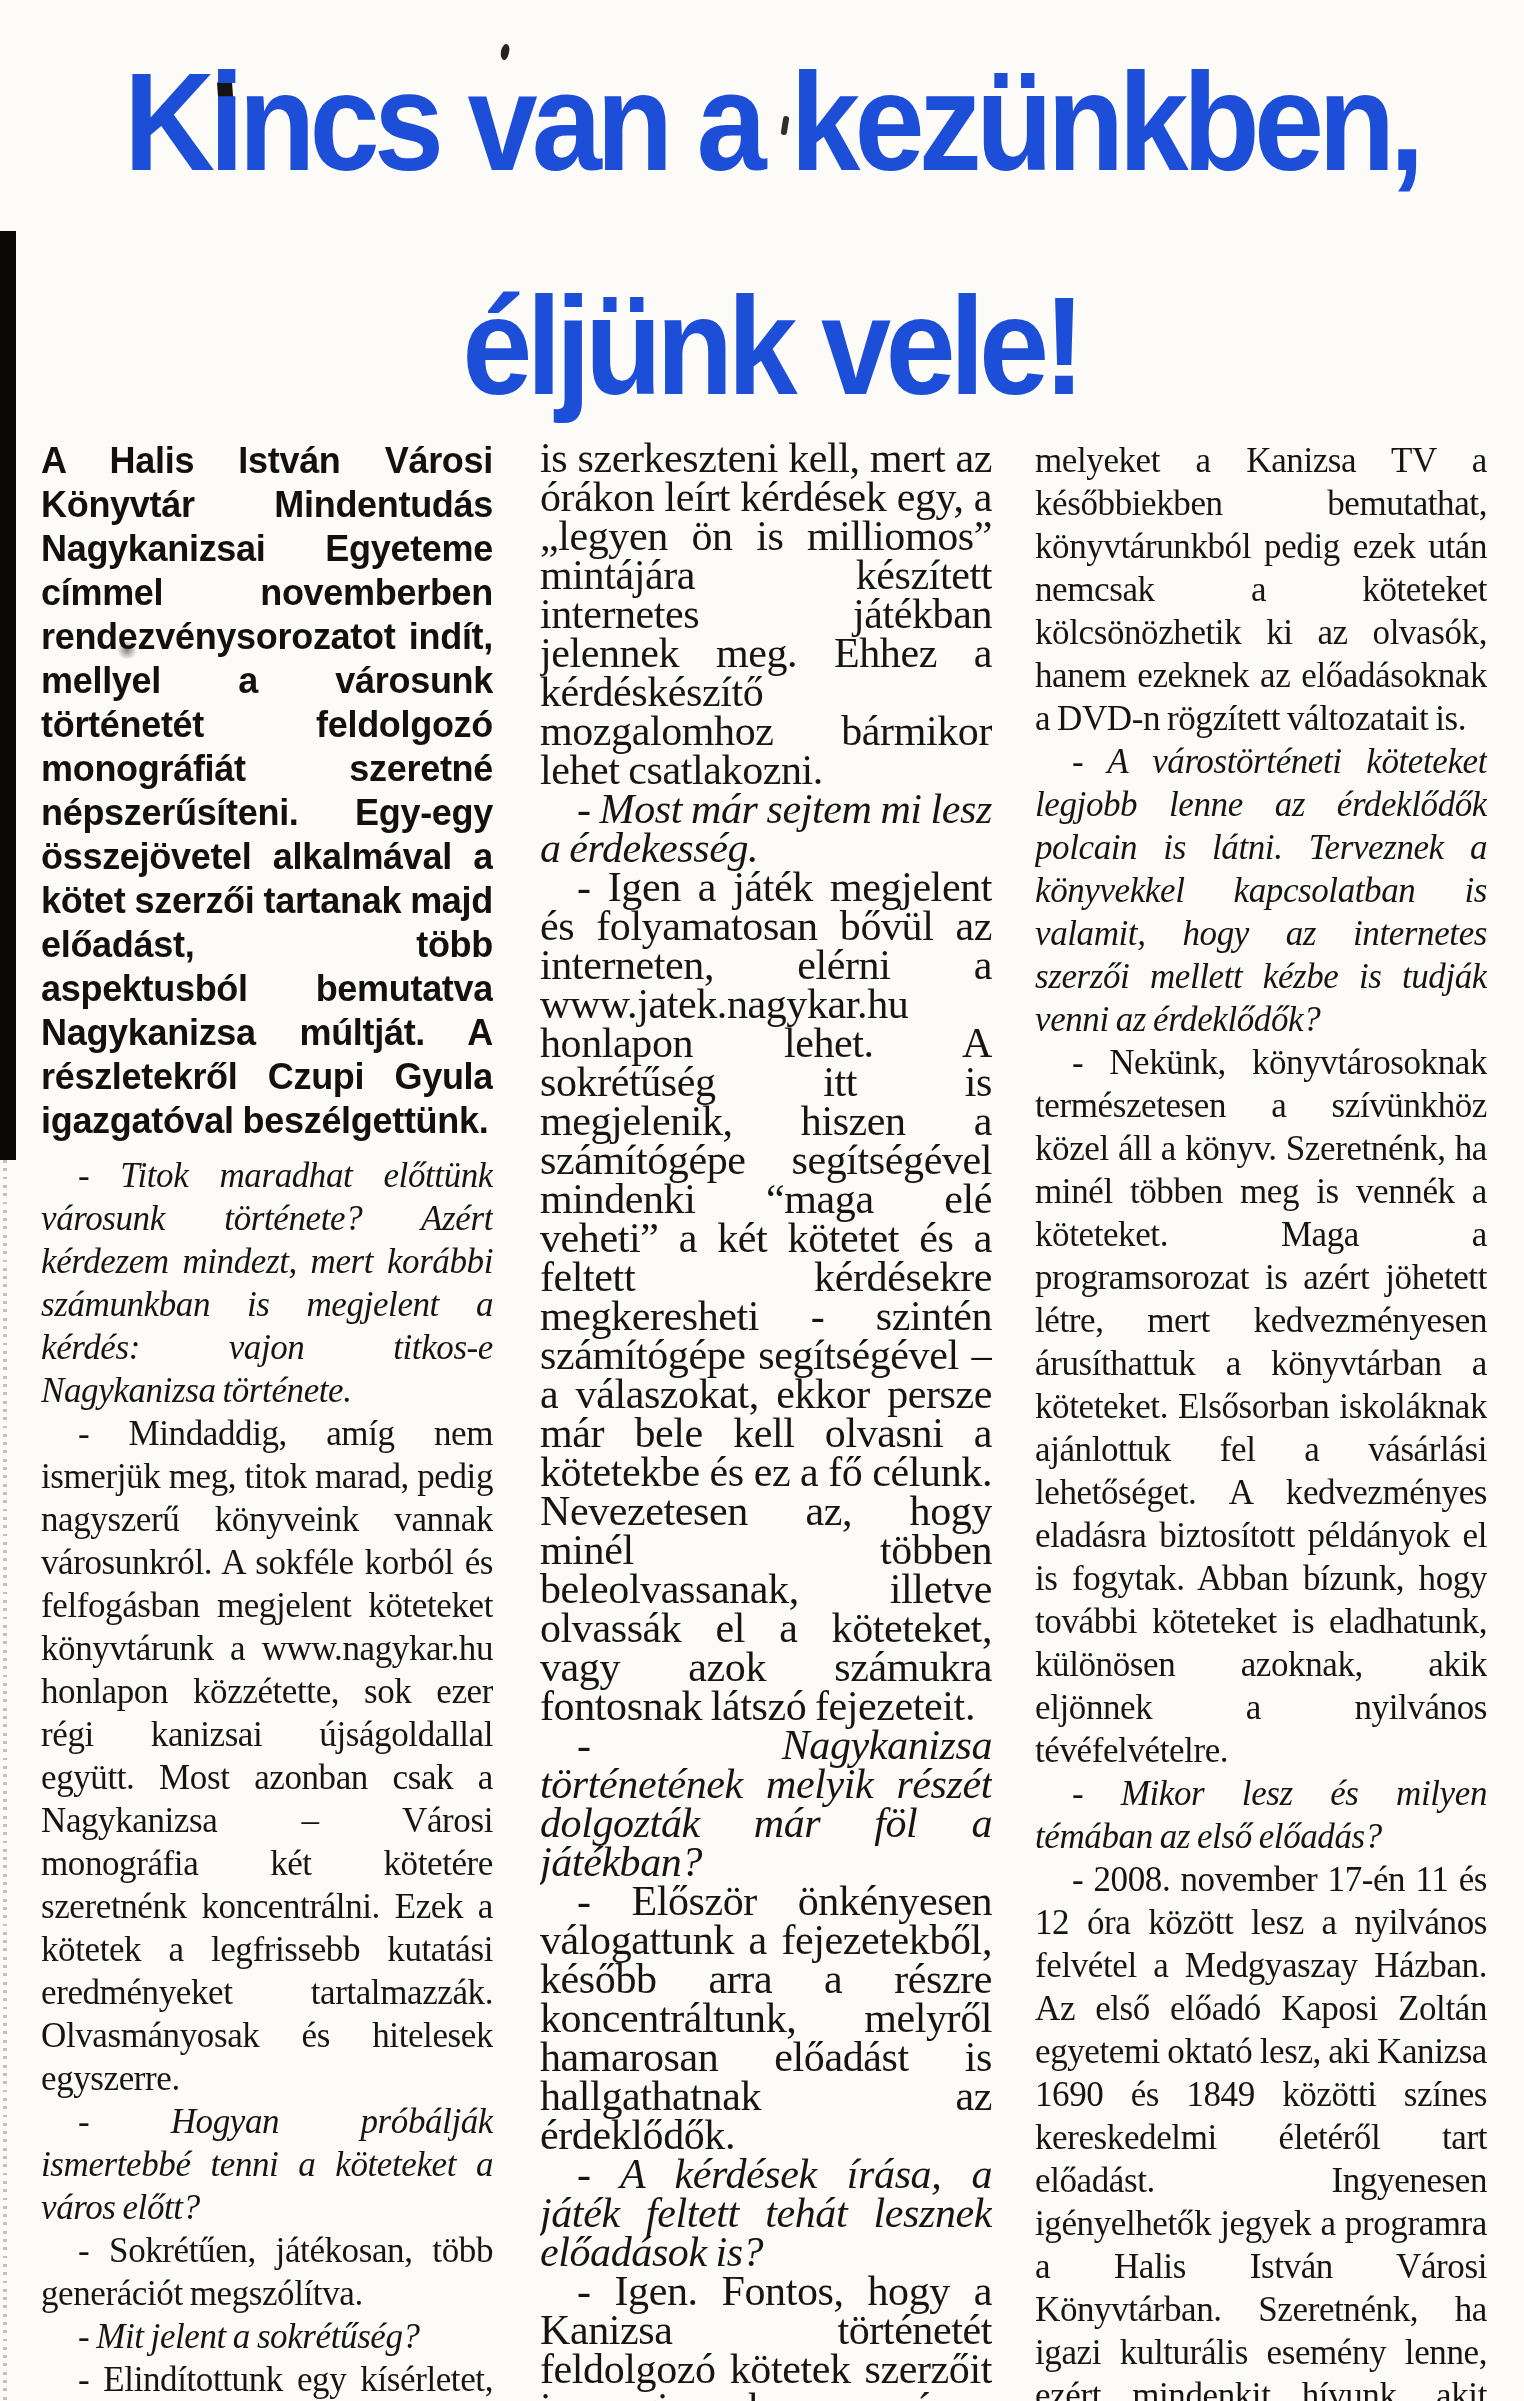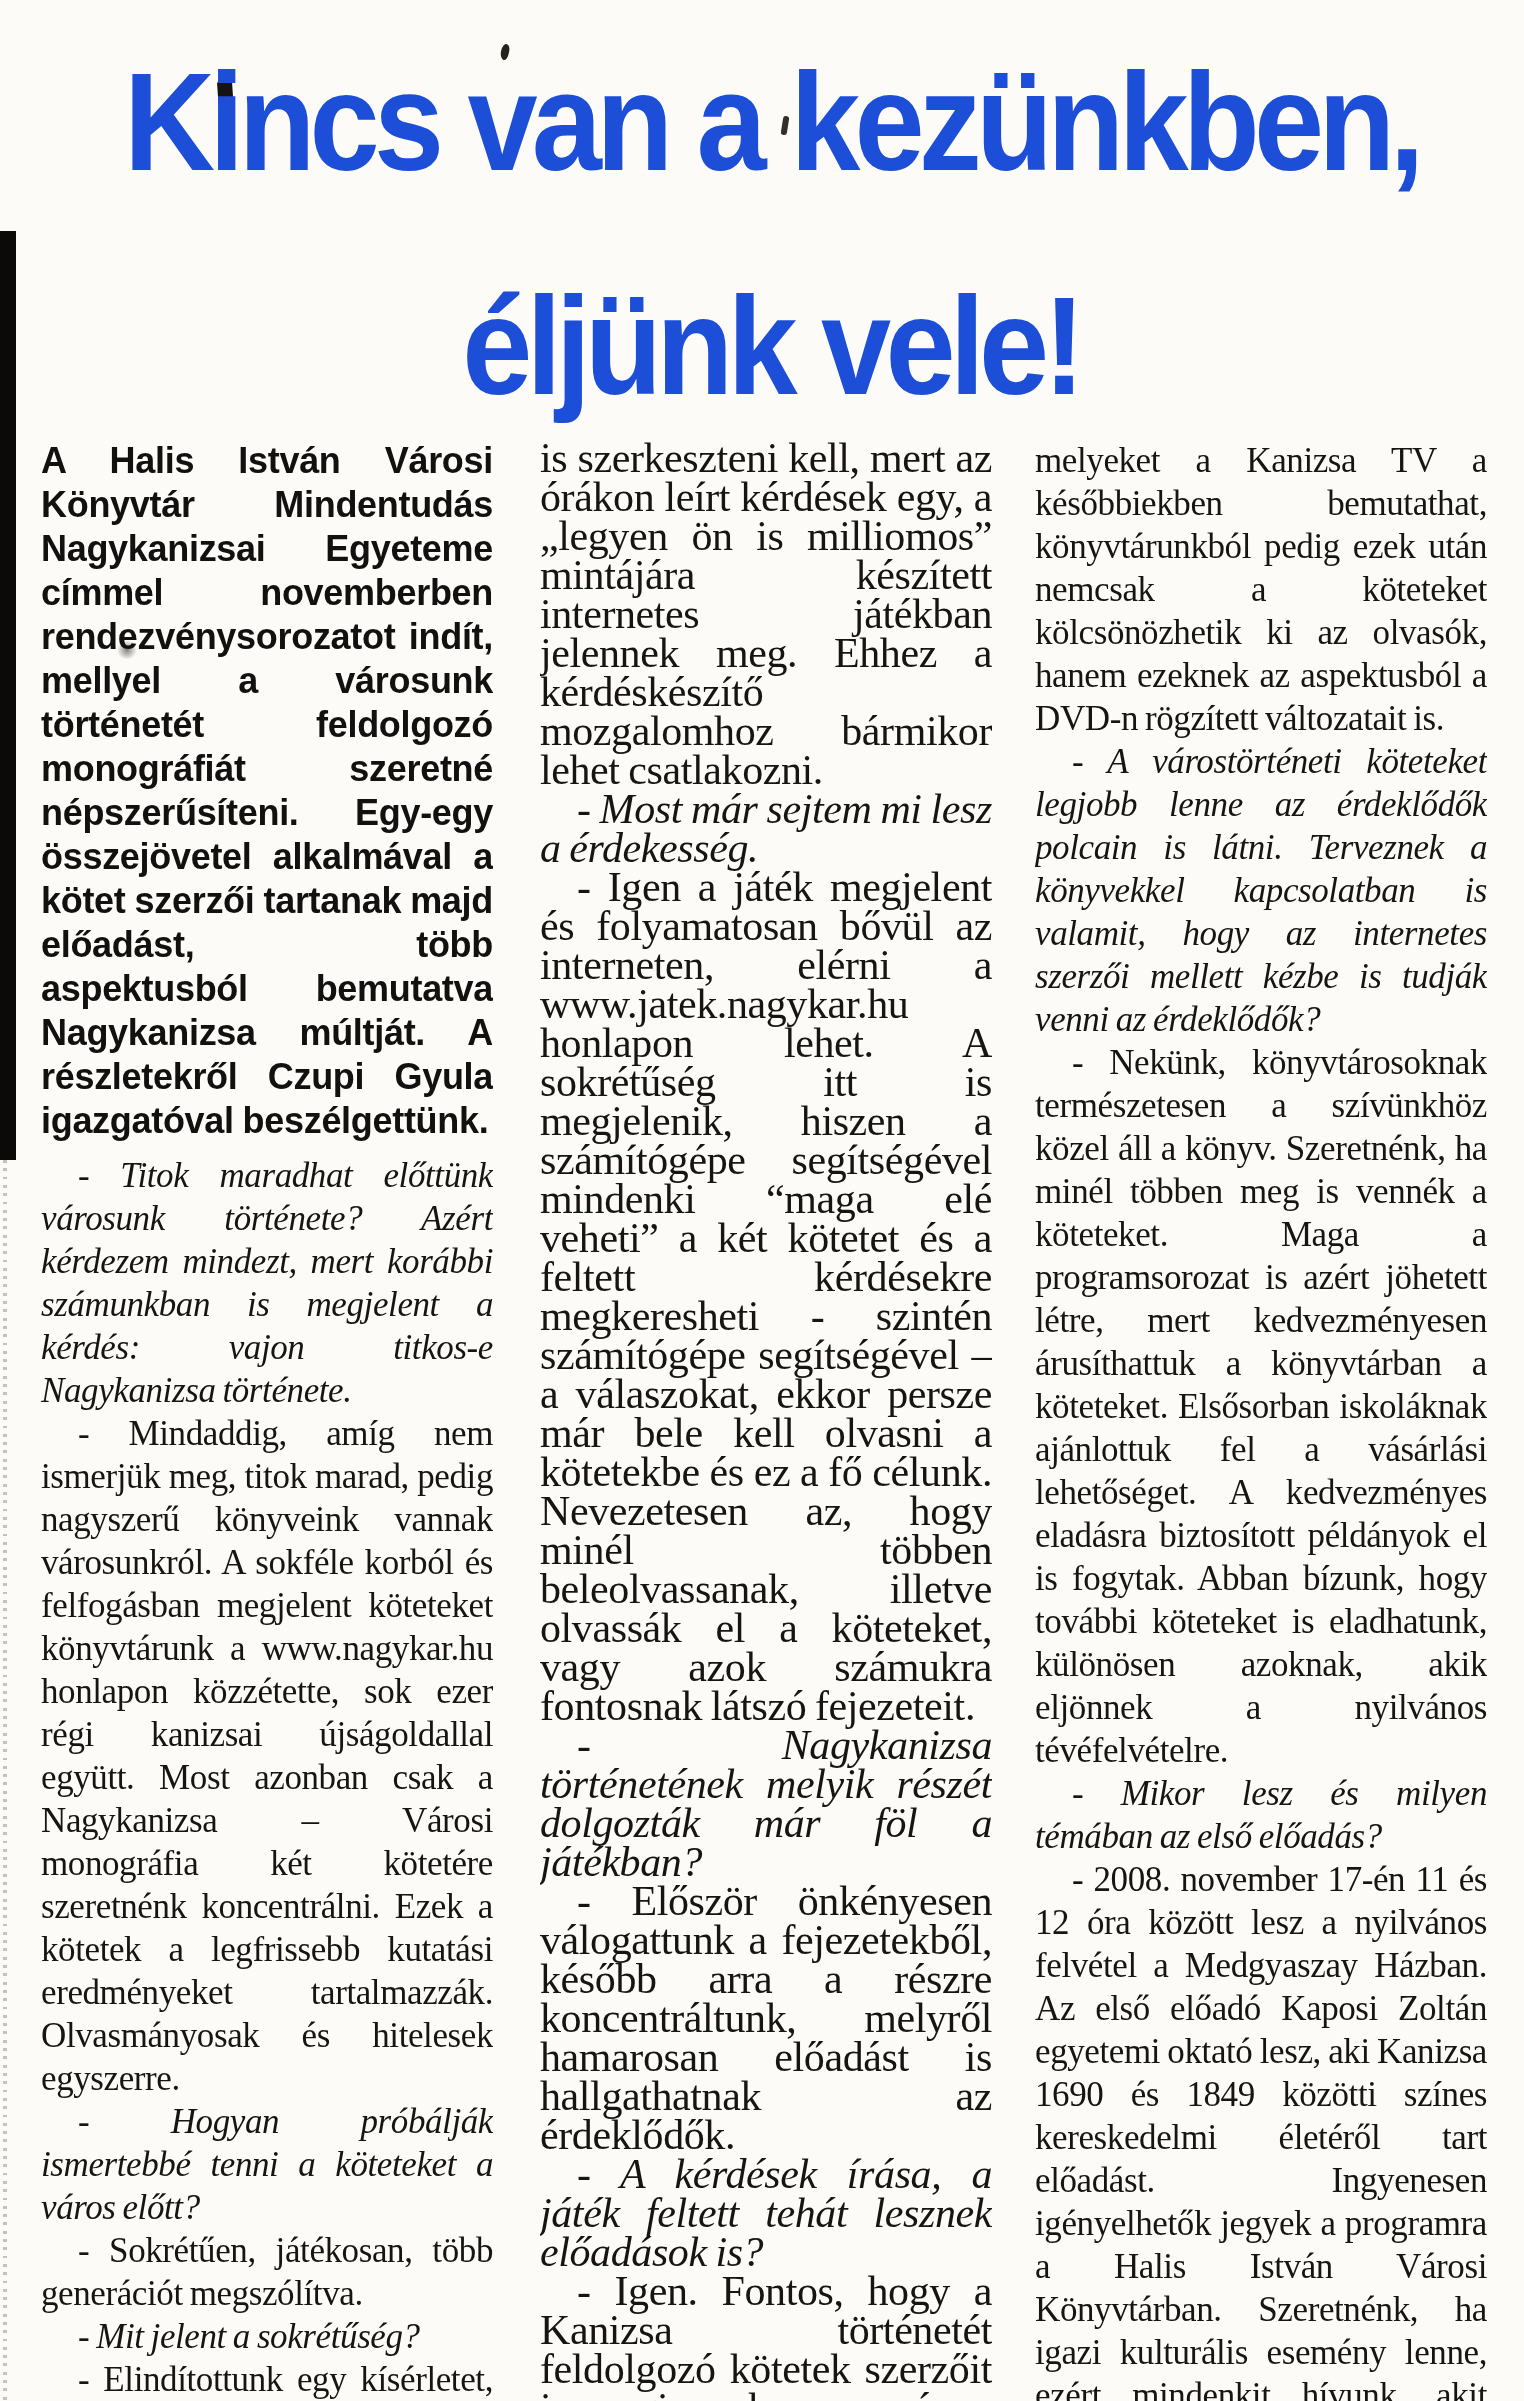--- a/index.html
+++ b/index.html
@@ -109,21 +109,21 @@
       <p class="answer cont">is szerkeszteni kell, mert az órákon leírt kérdések egy, a „legyen ön is milliomos” mintájára készített internetes játékban jelennek meg. Ehhez a kérdéskészítő mozgalomhoz bármikor lehet csatlakozni.</p>
       <p class="question">- Most már sejtem mi lesz a érdekesség.</p>
       <p class="answer">- Igen a játék megjelent és folyamatosan bővül az interneten, elérni a www.jatek.nagykar.hu honlapon lehet. A sokrétűség itt is megjelenik, hiszen a számítógépe segítségével mindenki “maga elé veheti” a két kötetet és a feltett kérdésekre megkeresheti - szintén számítógépe segítségével – a válaszokat, ekkor persze már bele kell olvasni a kötetekbe és ez a fő célunk. Nevezetesen az, hogy minél többen beleolvassanak, illetve olvassák el a köteteket, vagy azok számukra fontosnak látszó fejezeteit.</p>
       <p class="question">- Nagykanizsa történetének melyik részét dolgozták már föl a játékban?</p>
       <p class="answer">- Először önkényesen válogattunk a fejezetekből, később arra a részre koncentráltunk, melyről hamarosan előadást is hallgathatnak az érdeklődők.</p>
       <p class="question">- A kérdések írása, a játék feltett tehát lesznek előadások is?</p>
       <p class="answer">- Igen. Fontos, hogy a Kanizsa történetét feldolgozó kötetek szerzőit is megismerhesse a város. Elgondolásunk szerint nyilvános televíziós felvételeken ismerkedhetünk meg velük. Egy előadássorozat indul tehát, melynek a Mindentudás Nagykanizsai Egyeteme címet adtuk. A felvételekből olyan filmek készülnek,</p>
     </div>
 
     <div class="col col3">
-      <p class="answer cont">melyeket a Kanizsa TV a későbbiekben bemutathat, könyvtárunkból pedig ezek után nemcsak a köteteket kölcsönözhetik ki az olvasók, hanem ezeknek az aspektusból a DVD-n rögzített változatait is.</p>
+      <p class="answer cont">melyeket a Kanizsa TV a későbbiekben bemutathat, könyvtárunkból pedig ezek után nemcsak a köteteket kölcsönözhetik ki az olvasók, hanem ezeknek az előadásoknak a DVD-n rögzített változatait is.</p>
       <p class="question">- A várostörténeti köteteket legjobb lenne az érdeklődők polcain is látni. Terveznek a könyvekkel kapcsolatban is valamit, hogy az internetes szerzői mellett kézbe is tudják venni az érdeklődők?</p>
       <p class="answer">- Nekünk, könyvtárosoknak természetesen a szívünkhöz közel áll a könyv. Szeretnénk, ha minél többen meg is vennék a köteteket. Maga a programsorozat is azért jöhetett létre, mert kedvezményesen árusíthattuk a könyvtárban a köteteket. Elsősorban iskoláknak ajánlottuk fel a vásárlási lehetőséget. A kedvezményes eladásra biztosított példányok el is fogytak. Abban bízunk, hogy további köteteket is eladhatunk, különösen azoknak, akik eljönnek a nyilvános tévéfelvételre.</p>
       <p class="question">- Mikor lesz és milyen témában az első előadás?</p>
       <p class="answer"><span>- 2008. november 17-én 11 és 12 óra között lesz a nyilvános felvétel a Medgyaszay Házban. Az első előadó </span><span class="iname">Kaposi Zoltán</span><span> egyetemi oktató lesz, aki Kanizsa 1690 és 1849 közötti színes kereskedelmi életéről tart előadást. Ingyenesen igényelhetők jegyek a programra a Halis István Városi Könyvtárban. Szeretnénk, ha igazi kulturális esemény lenne, ezért mindenkit hívunk, akit érdekel Nagykanizsa története.</span></p>
 
     </div>
 
   </div>
 
 </div>

